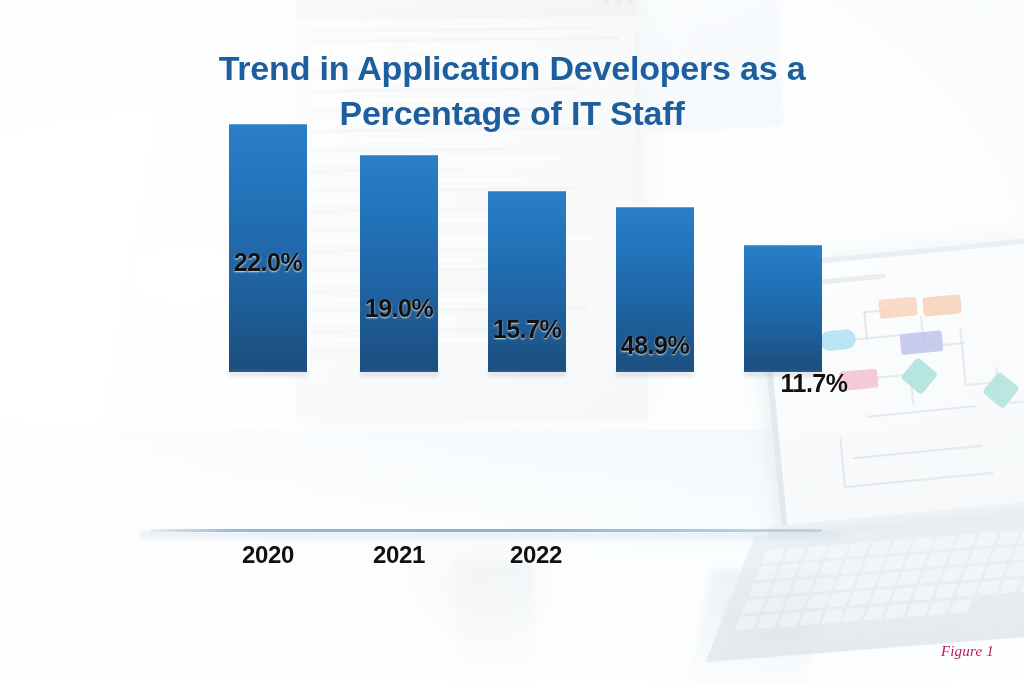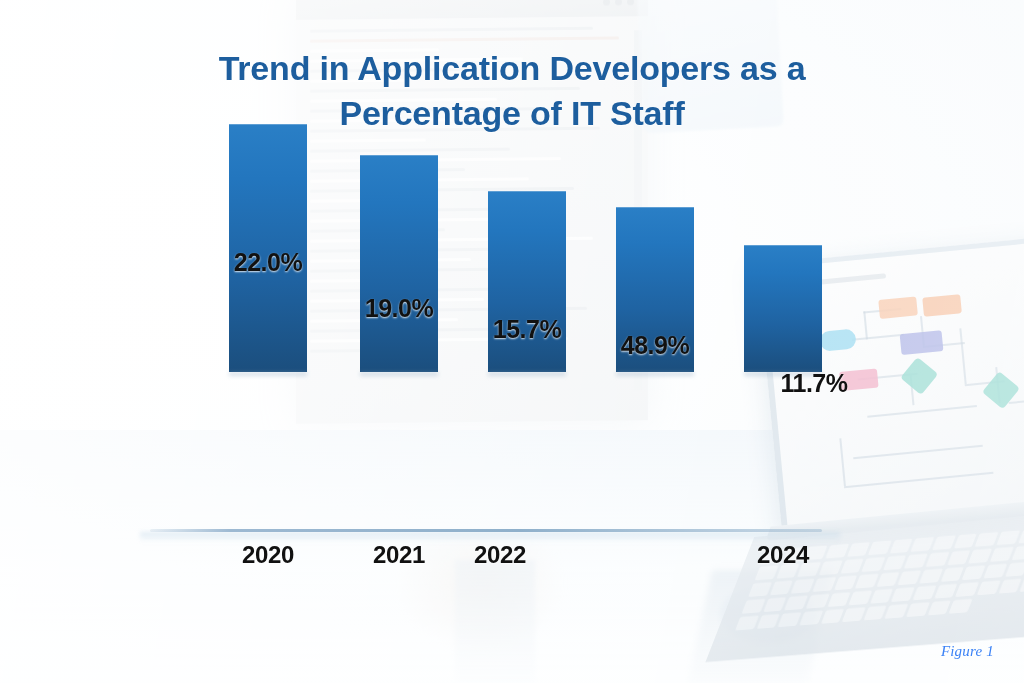--- a/index.html
+++ b/index.html
@@ -184,21 +184,21 @@
 
   .source-note{
     position:absolute;left:32px;top:641px;
     font-family:"Liberation Serif", serif;
     font-style:italic;font-size:16px;color:#41546b;
     letter-spacing:.1px;
   }
   .figure-note{
     position:absolute;right:30px;top:643px;
     font-family:"Liberation Serif", serif;
-    font-style:italic;font-size:15px;color:#3b82f6;
+    font-style:italic;font-size:15px;color:#be185d;
     letter-spacing:.2px;
   }
 </style>
 </head>
 <body>
 
 <div class="slide">
 
   <div class="photo-bg">
     <div class="bg-wash"></div>
@@ -373,26 +373,25 @@
     <div class="bar" style="left:229px;width:78px;height:248px;"></div>
     <div class="bar-label" style="left:218px;width:100px;top:248px;">22.0%</div>
     <div class="cat-label" style="left:218px;width:100px;">2020</div>
 
     <div class="bar" style="left:360px;width:78px;height:217px;"></div>
     <div class="bar-label" style="left:349px;width:100px;top:279px;margin-top:15px;">19.0%</div>
     <div class="cat-label" style="left:349px;width:100px;">2021</div>
 
     <div class="bar" style="left:488px;width:78px;height:181px;"></div>
     <div class="bar-label" style="left:477px;width:100px;top:315px;">15.7%</div>
-    <div class="cat-label" style="left:450px;width:100px;">2022</div>
+    <div class="cat-label" style="left:486px;width:100px;">2022</div>
 
     <div class="bar" style="left:616px;width:78px;height:165px;"></div>
     <div class="bar-label" style="left:605px;width:100px;top:331px;">48.9%</div>
 
     <div class="bar" style="left:744px;width:78px;height:127px;"></div>
     <div class="bar-label" style="left:764px;width:100px;top:369px;">11.7%</div>
-    <div class="cat-label" style="left:733px;width:100px;">2024</div>
 
   </div>
 
   <div class="figure-note">Figure 1</div>
 
 </div>
 
 </body></html>

